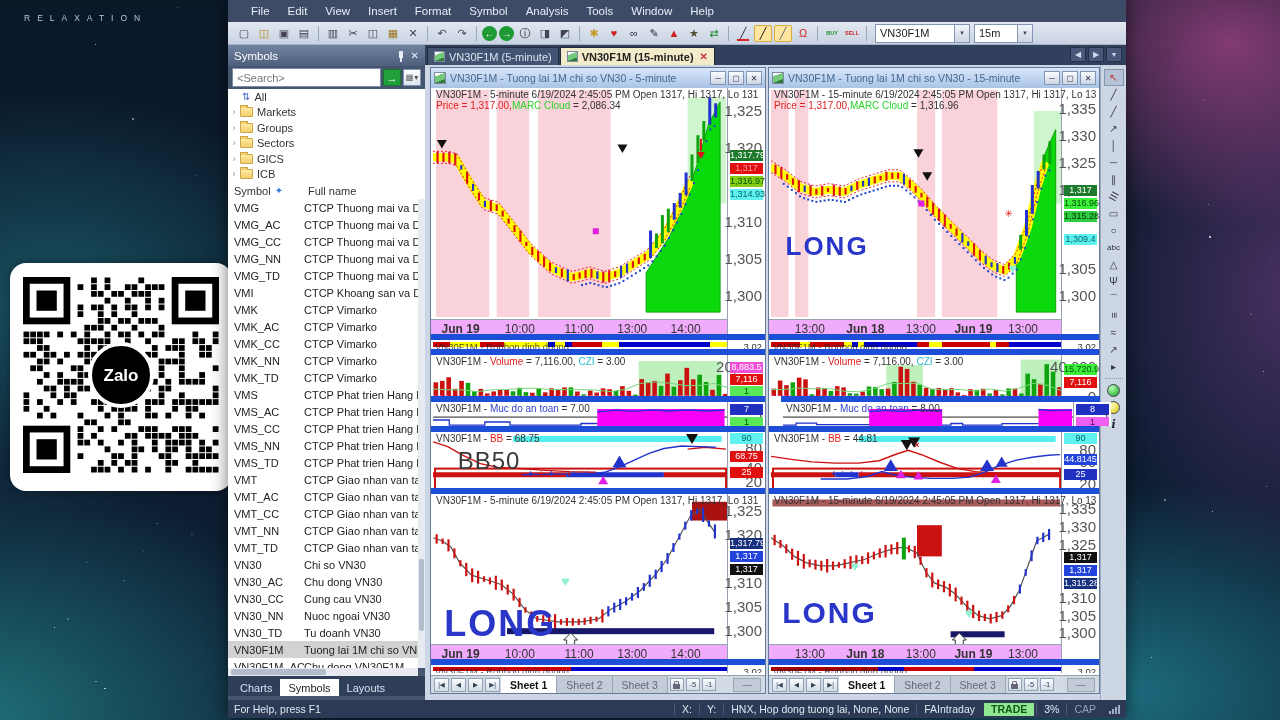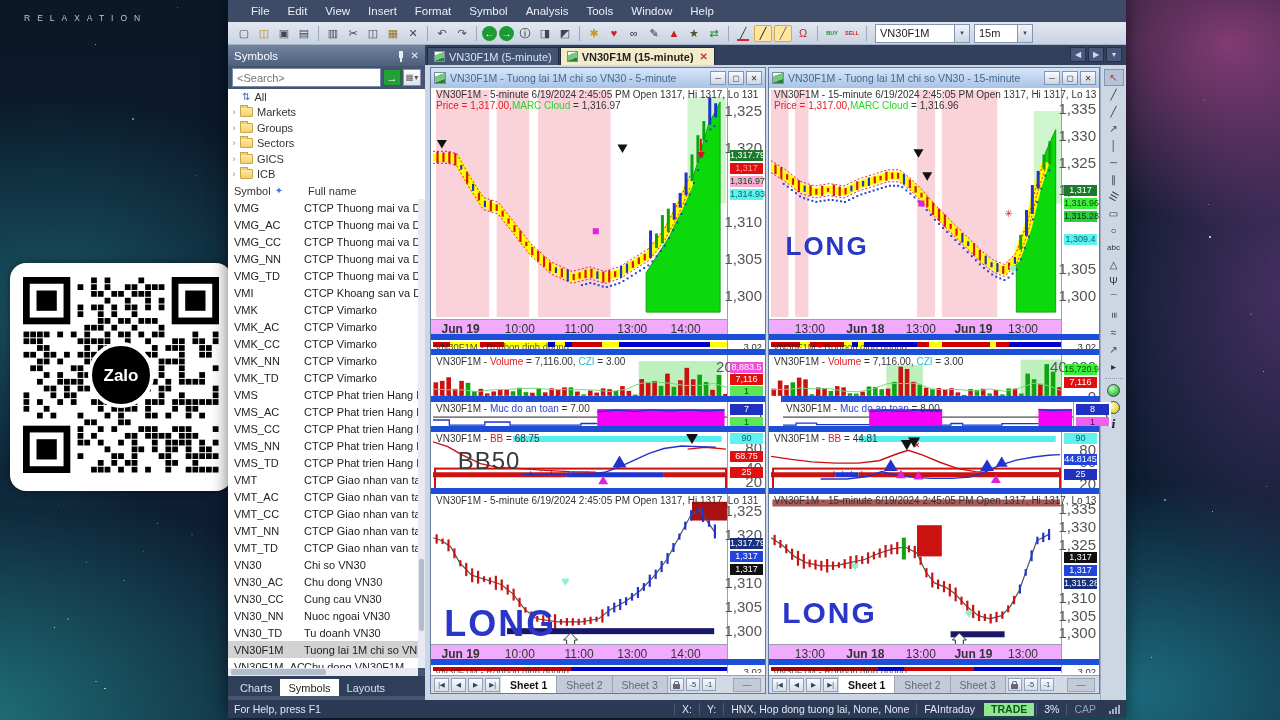--- a/index.html
+++ b/index.html
@@ -935,30 +935,30 @@
           <span class="cicon"></span>
           <span class="cwt">VN30F1M - Tuong lai 1M chi so VN30 - 5-minute</span>
           <div class="cwbtns">
             <div class="cwb">─</div>
             <div class="cwb">▢</div>
             <div class="cwb">✕</div>
           </div>
         </div>
         <div class="pane" style="top: 20px; height: 246px;">
           <div class="plabel">VN30F1M - 5-minute 6/19/2024 2:45:05 PM Open 1317, Hi 1317, Lo 131</div>
-          <div class="plabel plabel2"><span class="red">Price = 1,317.00,</span><span class="grn">MARC Cloud</span><span> = 1,316.97</span></div>
+          <div class="plabel plabel2"><span class="red">Price = 1,317.00,</span><span class="grn">MARC Cloud</span><span> = 2,086.34</span></div>
           <div class="axis">
             <div class="tick" style="top: 14px;">1,325</div>
             <div class="tick" style="top: 51px;">1,320</div>
             <div class="tick" style="top: 125px;">1,310</div>
             <div class="tick" style="top: 162px;">1,305</div>
             <div class="tick" style="top: 199px;">1,300</div>
             <div class="tag" style="top: 62px; background: rgb(29, 122, 44); color: rgb(255, 255, 255);">1,317.79</div>
             <div class="tag" style="top: 75px; background: rgb(224, 16, 16); color: rgb(255, 157, 157);">1,317</div>
-            <div class="tag" style="top: 88px; background: #f9a8d4; color: rgb(0, 85, 0);">1,316.97</div>
+            <div class="tag" style="top: 88px; background: #84cc16; color: rgb(0, 85, 0);">1,316.97</div>
             <div class="tag" style="top: 101px; background: rgb(95, 240, 240); color: rgb(0, 104, 104);">1,314.93</div>
           </div>
           <div class="taxis">
             <span class="tx b" style="left: 10%;">Jun 19</span>
             <span class="tx" style="left: 30%;">10:00</span>
             <span class="tx" style="left: 50%;">11:00</span>
             <span class="tx" style="left: 68%;">13:00</span>
             <span class="tx" style="left: 86%;">14:00</span>
           </div>
           <div class="plotsvg"><svg width="296" height="231">

